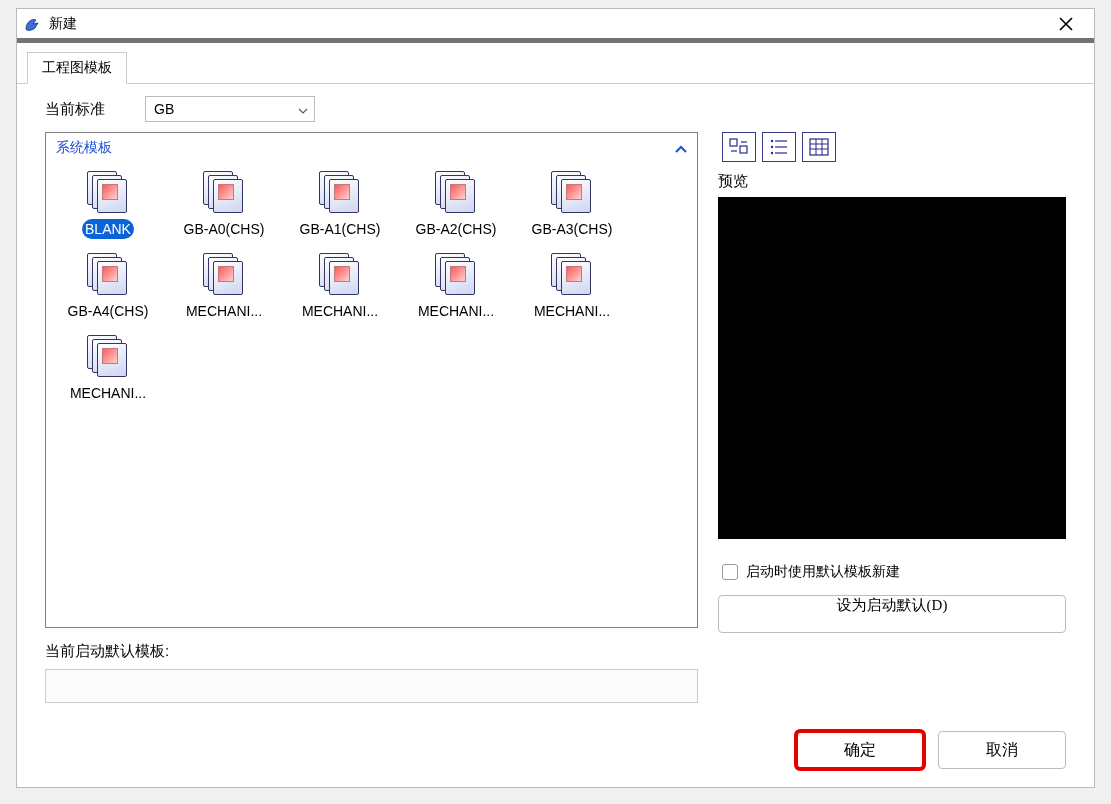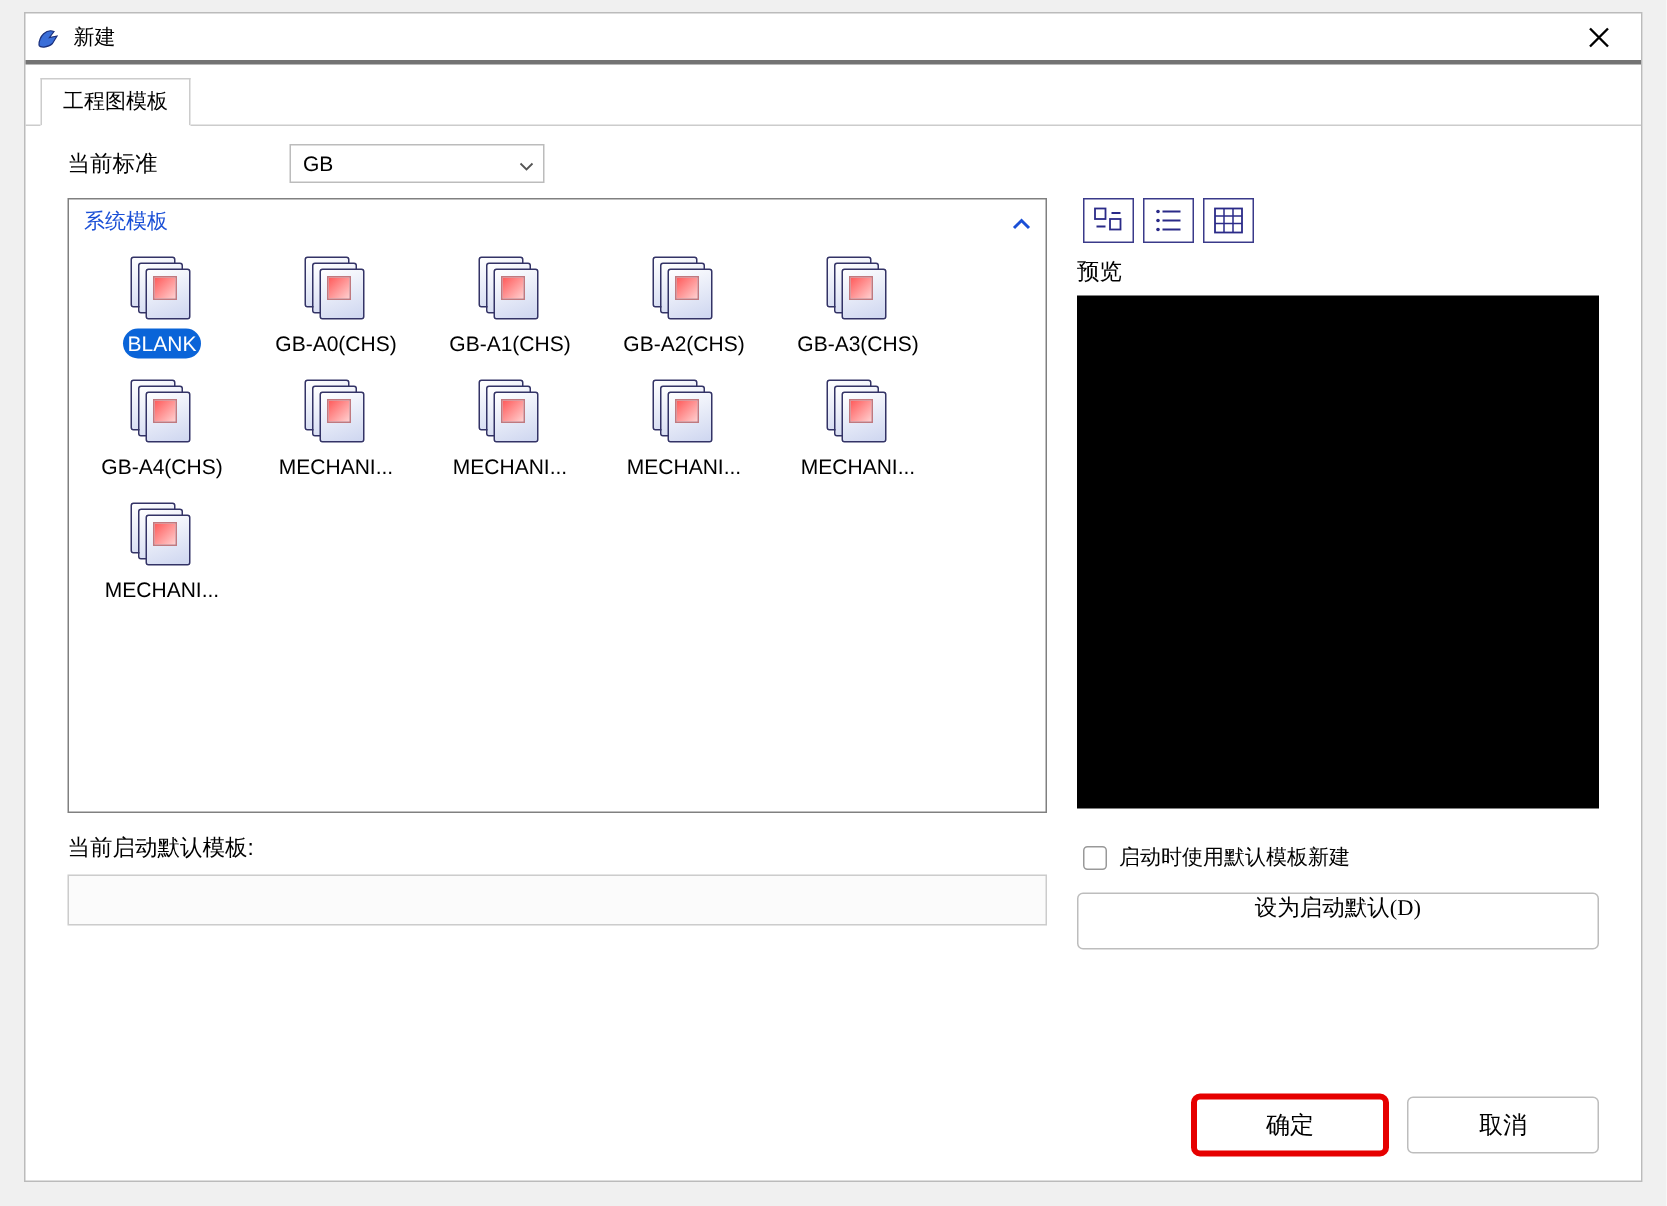--- a/index.html
+++ b/index.html
@@ -21,21 +21,21 @@
     background: #ffffff;
     border: 1px solid #bbbbbb;
     display: flex;
     flex-direction: column;
   }
   .titlebar {
     height: 34px;
     display: flex;
     align-items: center;
     padding: 0 8px 0 6px;
-    border-bottom: 3px solid #737373;
+    border-bottom: 5px solid #737373;
   }
   .app-icon {
     width: 18px;
     height: 18px;
     margin-right: 8px;
     display: inline-flex;
     align-items: center;
     justify-content: center;
   }
   .title-text { flex: 1; font-size: 14px; }
@@ -78,37 +78,36 @@
   .combo {
     width: 170px;
     height: 26px;
     border: 1px solid #bcbcbc;
     display: flex;
     align-items: center;
     justify-content: space-between;
     padding: 0 6px 0 8px;
     font-size: 14px;
     background: #ffffff;
-    margin-left: 48px;
   }
   .main-row {
     display: flex;
     gap: 20px;
     flex: 1;
     min-height: 0;
   }
   .left-col {
     flex: 1;
     display: flex;
     flex-direction: column;
     min-width: 0;
   }
   .template-box {
     border: 1px solid #808080;
-    height: 410px;
+    height: 496px;
     overflow: auto;
     padding: 4px 8px 8px 8px;
     position: relative;
   }
   .group-header {
     display: flex;
     align-items: center;
     justify-content: space-between;
     color: #1a4fd6;
     font-size: 14px;

